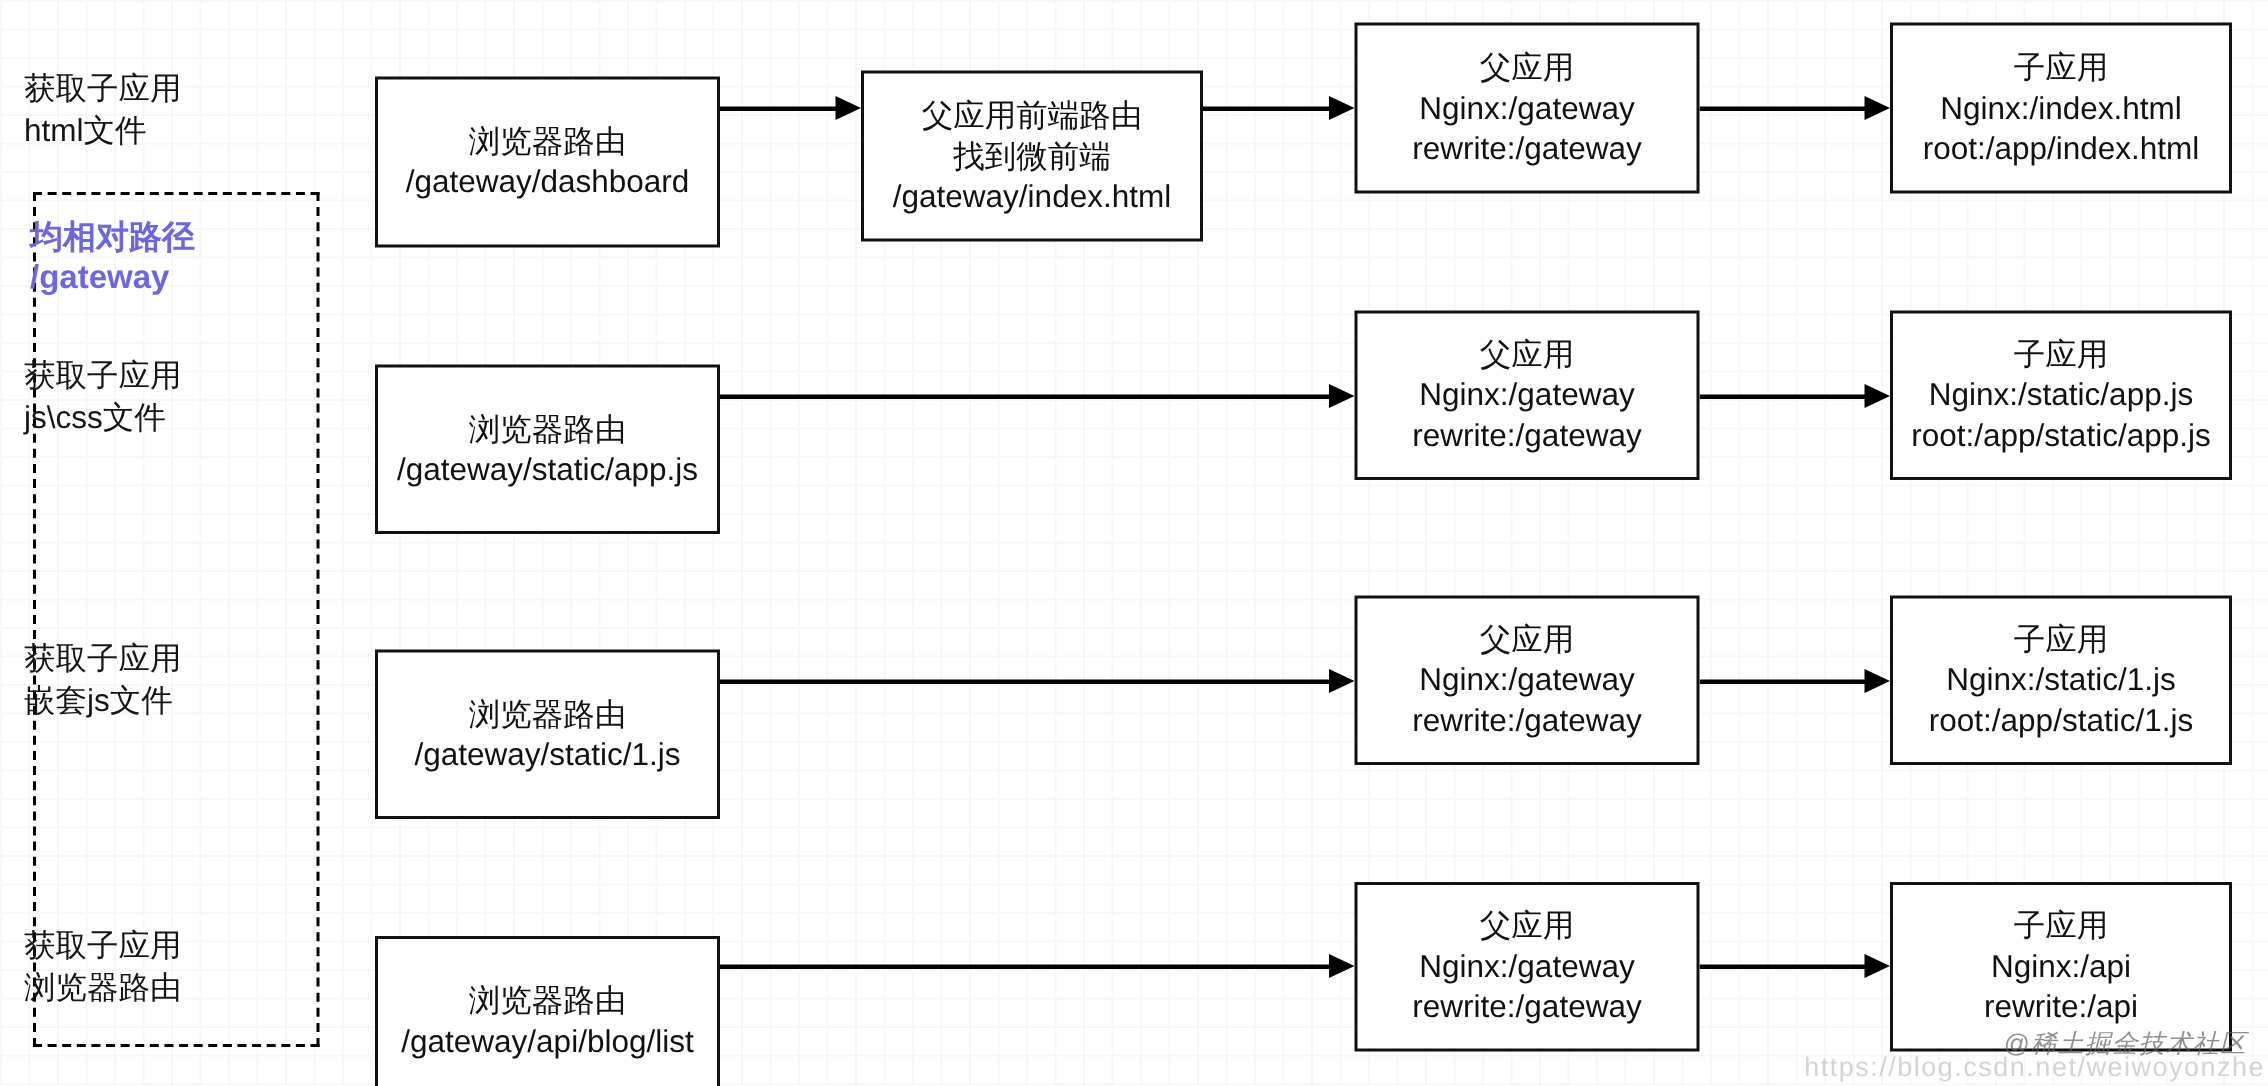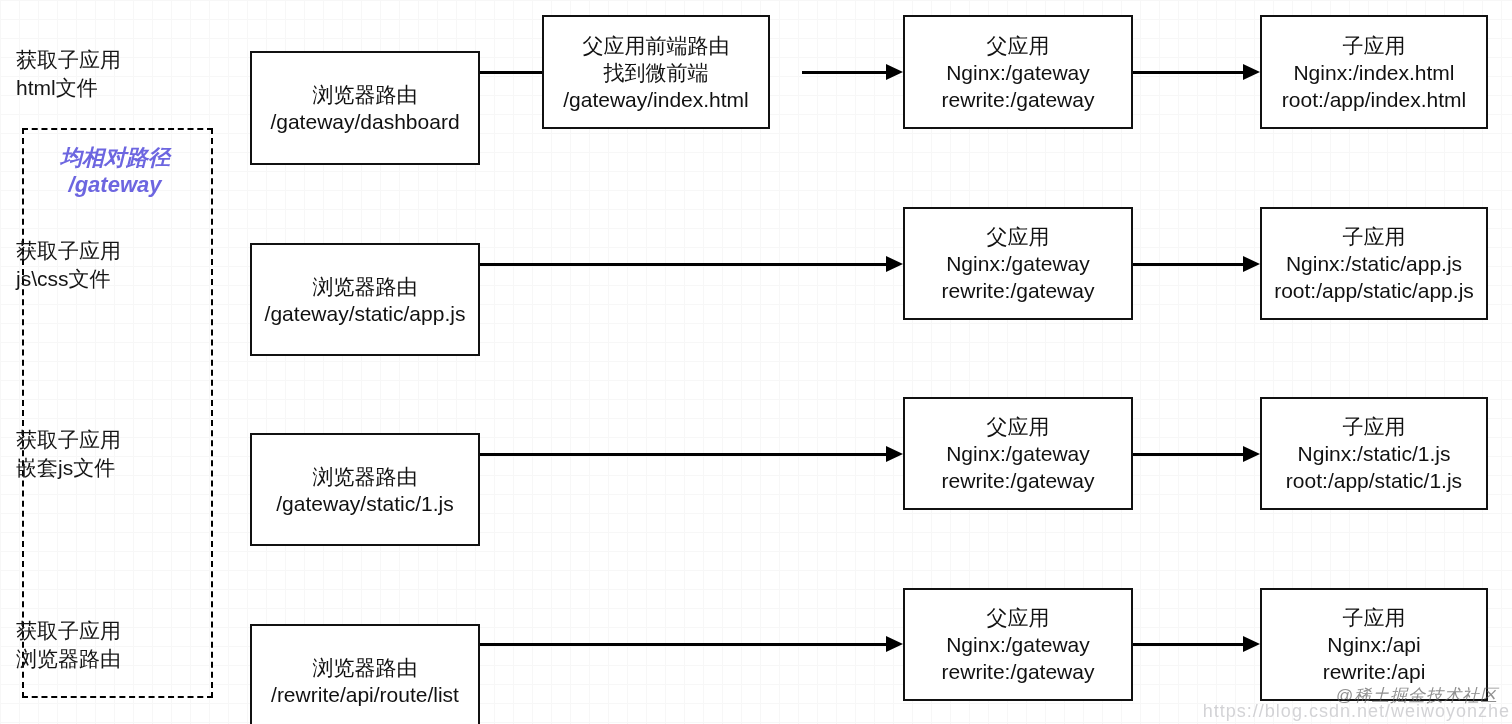--- a/index.html
+++ b/index.html
@@ -18,21 +18,21 @@
       linear-gradient(90deg, #ececec 1px, transparent 1px);
     background-size: 19px 19px, 19px 19px, 38px 38px, 38px 38px;
   }
   .box {
     position:absolute; box-sizing:border-box;
     background:#ffffff; border:2.5px solid #111;
     display:flex; flex-direction:column; justify-content:center; align-items:center;
     text-align:center; font-size:21px; line-height:27px; z-index:2;
   }
   .c1 { left:250px;  width:230px;margin-top:36px; }
-  .c2 { left:542px;  width:228px; }
+  .c2 { left:574px;  width:228px;margin-top:32px; }
   .c3 { left:903px;  width:230px; }
   .c4 { left:1260px; width:228px; }
   .r1 { top:15px;  height:114px; }
   .r2 { top:207px; height:113px; }
   .r3 { top:397px; height:113px; }
   .r4 { top:588px; height:113px; }
 
   .arrow { position:absolute; height:16px; z-index:1; }
   .arrow::before {
     content:""; position:absolute; left:0; right:12px; top:50%;
@@ -46,22 +46,22 @@
     border-bottom:8px solid transparent;
   }
 
   .side-label {
     position:absolute; left:16px; width:190px; text-align:left;
     font-size:21px; line-height:28px; color:#151515; z-index:2;
   }
   .lbl1 { top:46px; }  .lbl2 { top:237px; }  .lbl3 { top:426px; }  .lbl4 { top:617px; }
 
   .note {
-    position:absolute; left:20px; top:144px; width:190px; text-align:center;
-    font-weight:bold; font-size:22px; line-height:27px; z-index:2;font-style:italic;
+    position:absolute; left:20px; top:144px; width:190px; text-align:left;
+    font-weight:bold; font-size:22px; line-height:27px; z-index:2;
   }
   .dashed-region {
     position:absolute; left:22px; top:128px; width:191px; height:570px;
     box-sizing:border-box; border:2.5px dashed #000; z-index:1;
   }
   .wm-credit {
     position:absolute; right:14px; top:684px; font-size:17px;
     color:rgba(96,96,96,0.70); z-index:3; letter-spacing:1px;font-style:italic;
   }
   .wm-url {
@@ -143,21 +143,21 @@
       <div>rewrite:/gateway</div>
     </div>
   <div class="box c4 r3">
       <div>子应用</div>
       <div>Nginx:/static/1.js</div>
       <div>root:/app/static/1.js</div>
     </div>
 
   <div class="box c1 r4">
       <div>浏览器路由</div>
-      <div>/rewrite/api/route/list</div>
+      <div>/gateway/api/blog/list</div>
     </div>
   <div class="box c3 r4">
       <div>父应用</div>
       <div>Nginx:/gateway</div>
       <div>rewrite:/gateway</div>
     </div>
   <div class="box c4 r4">
       <div>子应用</div>
       <div>Nginx:/api</div>
       <div>rewrite:/api</div>

